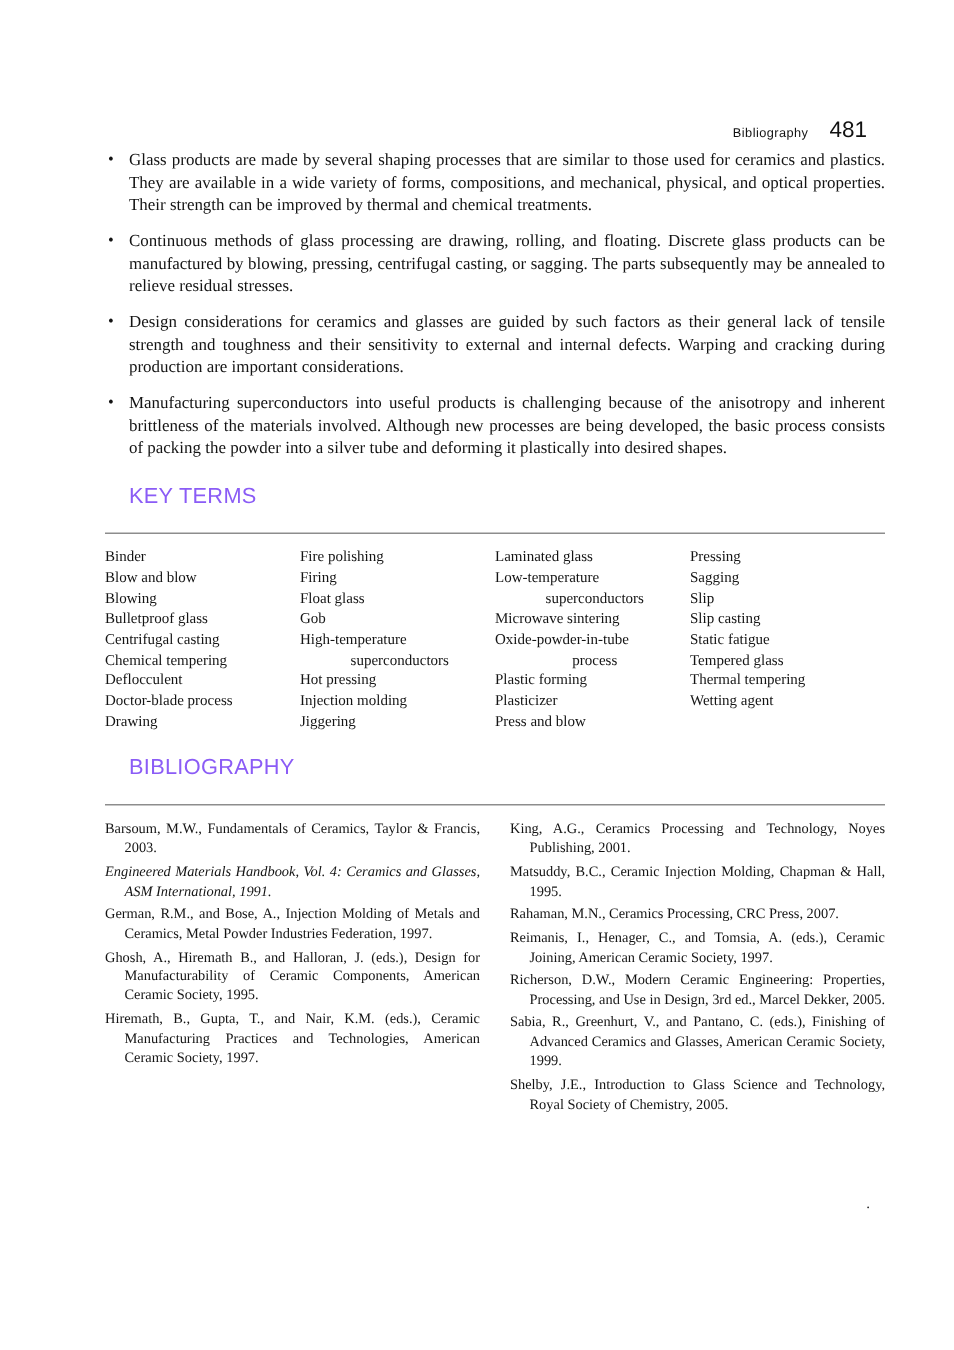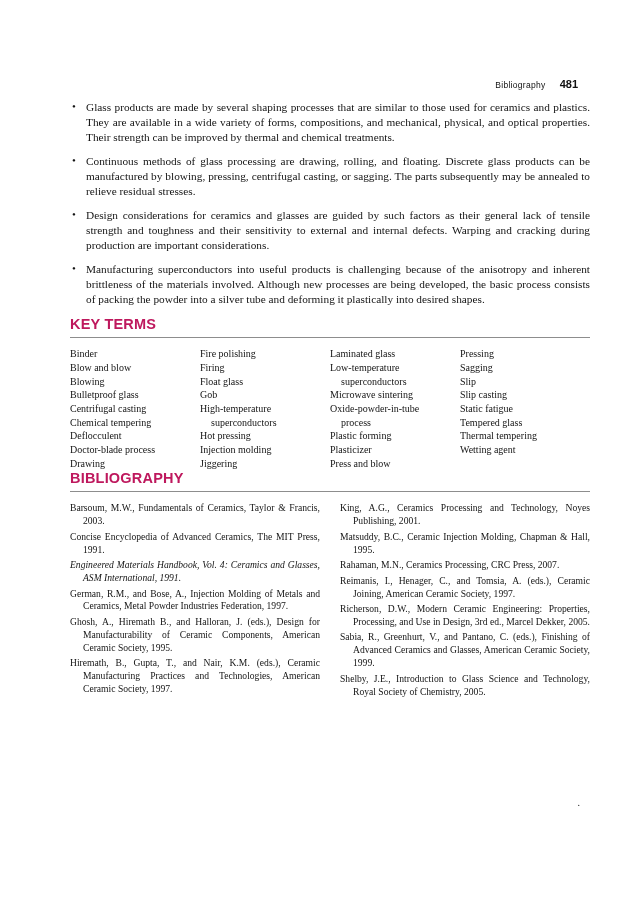--- a/index.html
+++ b/index.html
@@ -30,22 +30,22 @@
     gap: 14px;
   }
   .header .running-head {
     font-family: "Liberation Sans", sans-serif;
     font-size: 8.5px;
     letter-spacing: 0.3px;
     color: #111;
   }
   .header .page-number {
     font-family: "Liberation Sans", sans-serif;
-    font-size: 11px;
-    font-weight: bold;
+    font-size: 15px;
+    font-weight: normal;
     color: #111;
   }
 
   .content {
     position: absolute;
     left: 70px;
     top: 100px;
     width: 520px;
   }
 
@@ -67,25 +67,25 @@
     content: "\2022";
     position: absolute;
     left: 2px;
     top: -1px;
     font-size: 11px;
     color: #141414;
   }
 
   h2.section-title {
     font-family: "Liberation Sans", sans-serif;
-    font-weight: bold;
+    font-weight: normal;
     font-size: 14.5px;
     letter-spacing: 0.2px;
-    margin: 0;
-    color: #be185d;
+    margin: 16px;
+    color: #8b5cf6;
   }
   .kt-head {
     margin-top: 30px;
   }
   .rule {
     border: 0;
     border-top: 1px solid #8d8d8d;
     margin: 5px 0 0 0;
     height: 0;
   }
@@ -100,20 +100,21 @@
     box-sizing: border-box;
     padding-right: 8px;
   }
   .kt-item {
     font-size: 10px;
     line-height: 1.37;
     color: #141414;
   }
   .kt-item.indent {
     padding-left: 11px;
+    text-align: center;
   }
 
   .bib-head {
     margin-top: 28px;
   }
   .bibliography {
     margin-top: 10px;
     display: flex;
     gap: 20px;
   }
@@ -205,21 +206,20 @@
         <div class="kt-item">Wetting agent</div>
       </div>
     </div>
 
     <h2 class="section-title bib-head">BIBLIOGRAPHY</h2>
     <hr class="rule">
 
     <div class="bibliography">
       <div class="bib-col">
         <div class="bib-entry">Barsoum, M.W., Fundamentals of Ceramics, Taylor &amp; Francis, 2003.</div>
-        <div class="bib-entry">Concise Encyclopedia of Advanced Ceramics, The MIT Press, 1991.</div>
         <div class="bib-entry" style="font-style:italic">Engineered Materials Handbook, Vol. 4: Ceramics and Glasses, ASM International, 1991.</div>
         <div class="bib-entry">German, R.M., and Bose, A., Injection Molding of Metals and Ceramics, Metal Powder Industries Federation, 1997.</div>
         <div class="bib-entry">Ghosh, A., Hiremath B., and Halloran, J. (eds.), Design for Manufacturability of Ceramic Components, American Ceramic Society, 1995.</div>
         <div class="bib-entry">Hiremath, B., Gupta, T., and Nair, K.M. (eds.), Ceramic Manufacturing Practices and Technologies, American Ceramic Society, 1997.</div>
       </div>
       <div class="bib-col">
         <div class="bib-entry">King, A.G., Ceramics Processing and Technology, Noyes Publishing, 2001.</div>
         <div class="bib-entry">Matsuddy, B.C., Ceramic Injection Molding, Chapman &amp; Hall, 1995.</div>
         <div class="bib-entry">Rahaman, M.N., Ceramics Processing, CRC Press, 2007.</div>
         <div class="bib-entry">Reimanis, I., Henager, C., and Tomsia, A. (eds.), Ceramic Joining, American Ceramic Society, 1997.</div>

